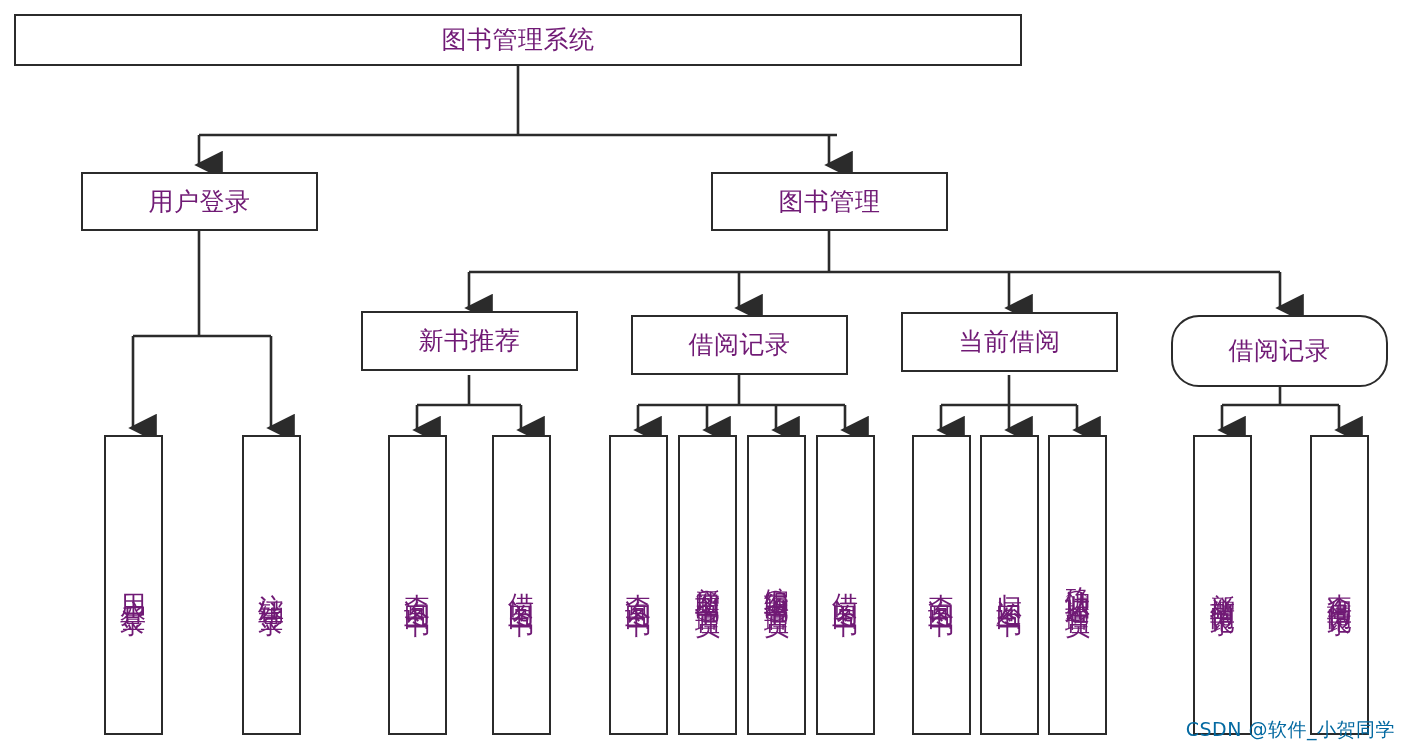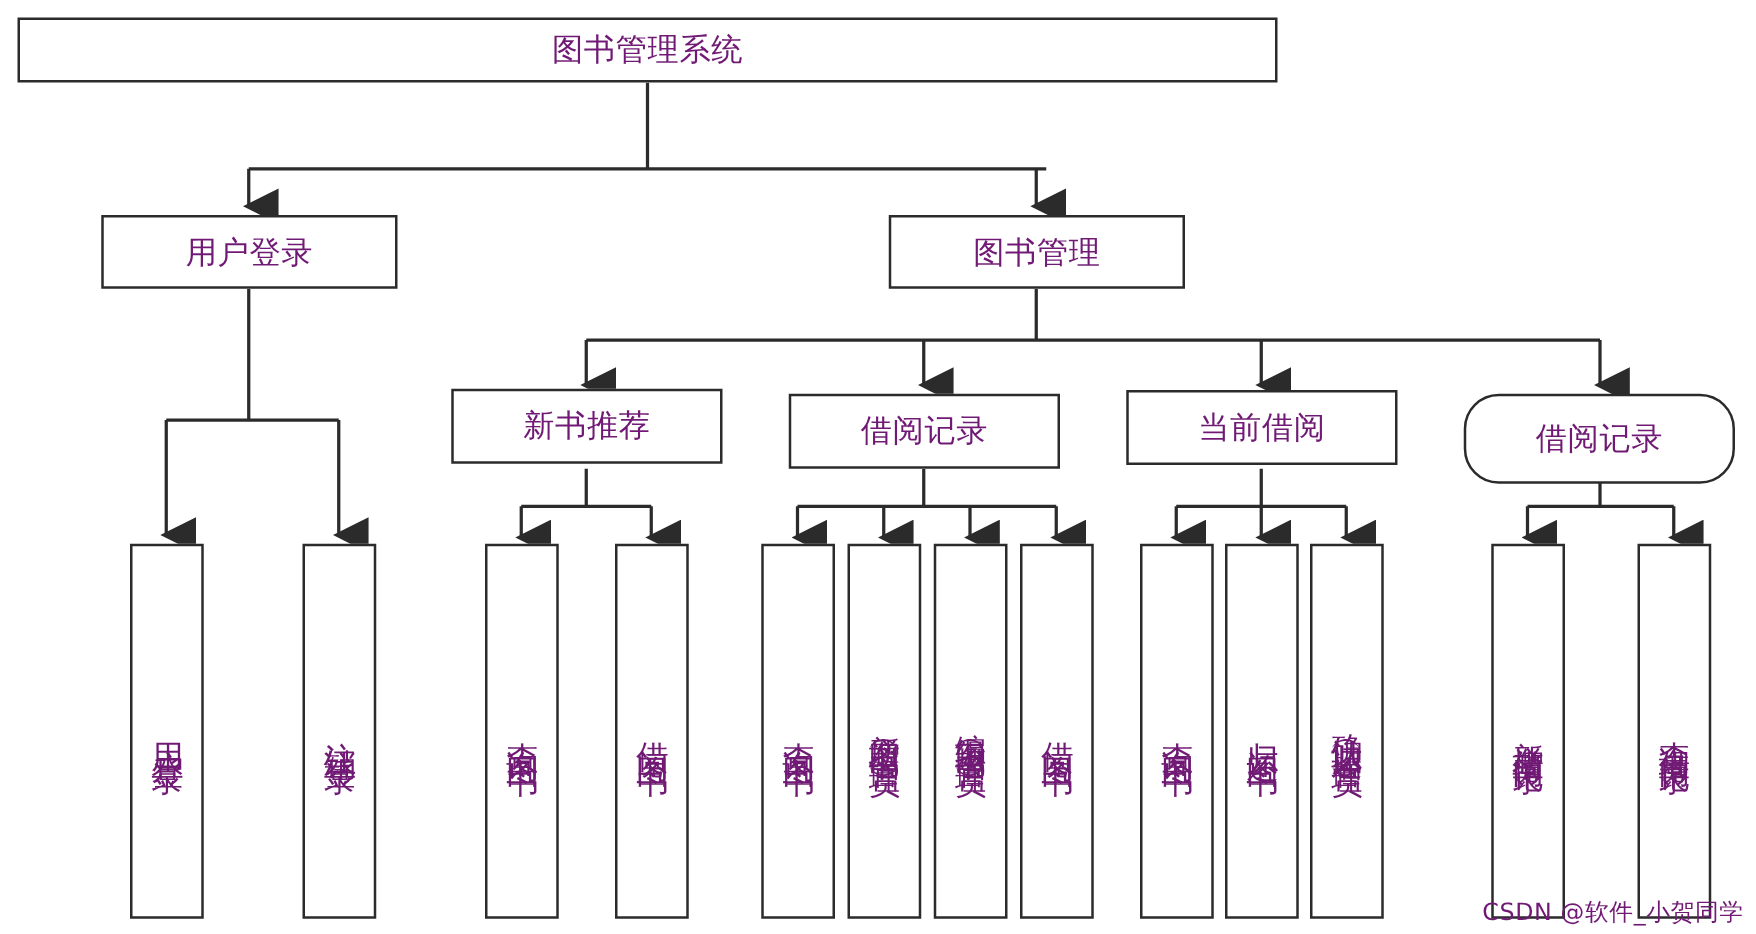--- a/index.html
+++ b/index.html
@@ -63,21 +63,21 @@
   }
   .node.vert.tall .node-label {
     letter-spacing: 4px;
     font-size: 25px;
   }
   .watermark {
     position: absolute;
     right: 10px;
     bottom: 4px;
     font-size: 19px;
-    color: #701a75;
+    color: #0369a1;
     white-space: nowrap;
     letter-spacing: 0.5px;
   }
 </style>
 </head>
 <body>
 
 <div id="canvas">
 
   <svg id="connectors" viewBox="0 0 1405 747" xmlns="http://www.w3.org/2000/svg">

